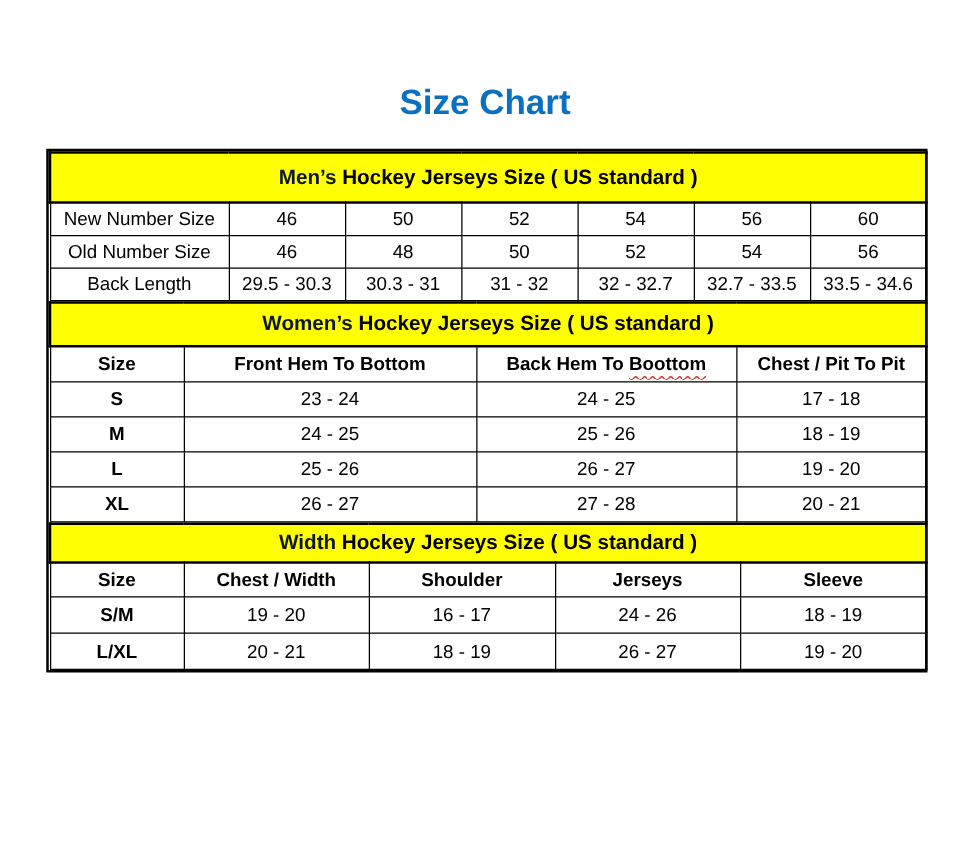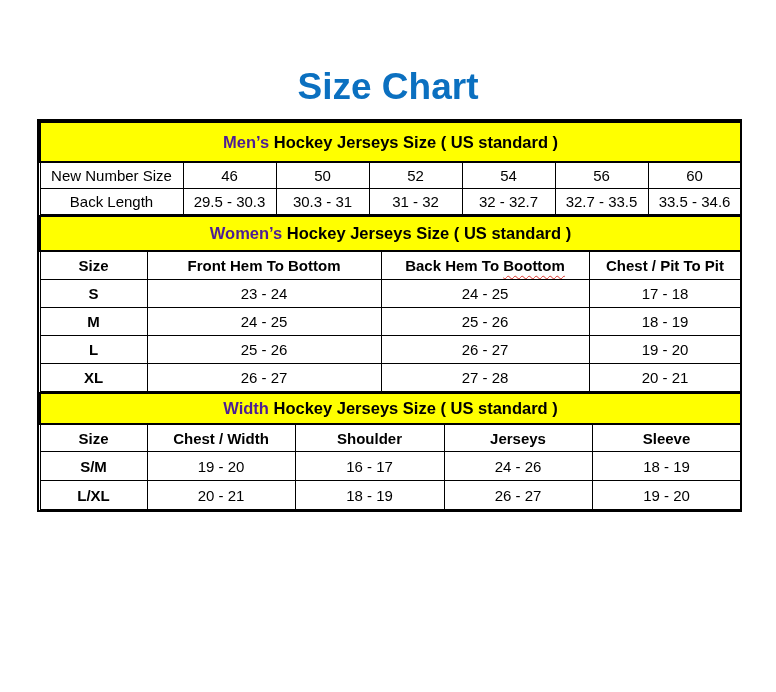--- a/index.html
+++ b/index.html
@@ -12,21 +12,21 @@
     position: relative;
     overflow: hidden;
   }
   .page-title {
     position: absolute;
     top: 66px;
     left: 0;
     width: 776px;
     text-align: center;
     color: #0b70c0;
-    font-size: 37px;
+    font-size: 28px;
     font-weight: bold;
     letter-spacing: 0px;
     margin: 0;
   }
   .chart-frame {
     position: absolute;
     left: 37px;
     top: 119px;
     width: 701px;
     border: 2px solid #000;
@@ -46,21 +46,21 @@
     overflow: hidden;
     white-space: nowrap;
   }
   table.tbl th { font-weight: bold; }
   tr.band-row td {
     background: #ffff00;
     border: 2.5px solid #000;
     font-weight: bold;
     font-size: 16.5px;
   }
-  tr.band-row .accent { color: #4c1d95; }
+  tr.band-row .accent { color: #0f172a; }
   
   .mens tr.band-row td   { height: 38px; }
   .mens tr.head-row th   { height: 25px; }
   .mens tr.data-row td   { height: 25px; }
   .womens tr.band-row td { height: 33px; }
   .womens tr.head-row th { height: 27px; }
   .womens tr.data-row td { height: 27px; }
   .youth tr.band-row td  { height: 29px; }
   .youth tr.head-row th  { height: 26px; }
   .youth tr.data-row td  { height: 28px; text-align: center; }
@@ -98,20 +98,29 @@
     <tr class="data-row">
       <td class="row-label">New Number Size</td>
       <td>46</td>
       <td>50</td>
       <td>52</td>
       <td>54</td>
       <td>56</td>
       <td>60</td>
     </tr>
     <tr class="data-row">
+      <td class="row-label">Old Number Size</td>
+      <td>46</td>
+      <td>48</td>
+      <td>50</td>
+      <td>52</td>
+      <td>54</td>
+      <td>56</td>
+    </tr>
+    <tr class="data-row">
       <td class="row-label">Back Length</td>
       <td>29.5 - 30.3</td>
       <td>30.3 - 31</td>
       <td>31 - 32</td>
       <td>32 - 32.7</td>
       <td>32.7 - 33.5</td>
       <td>33.5 - 34.6</td>
     </tr>
   </tbody>
     </table>

